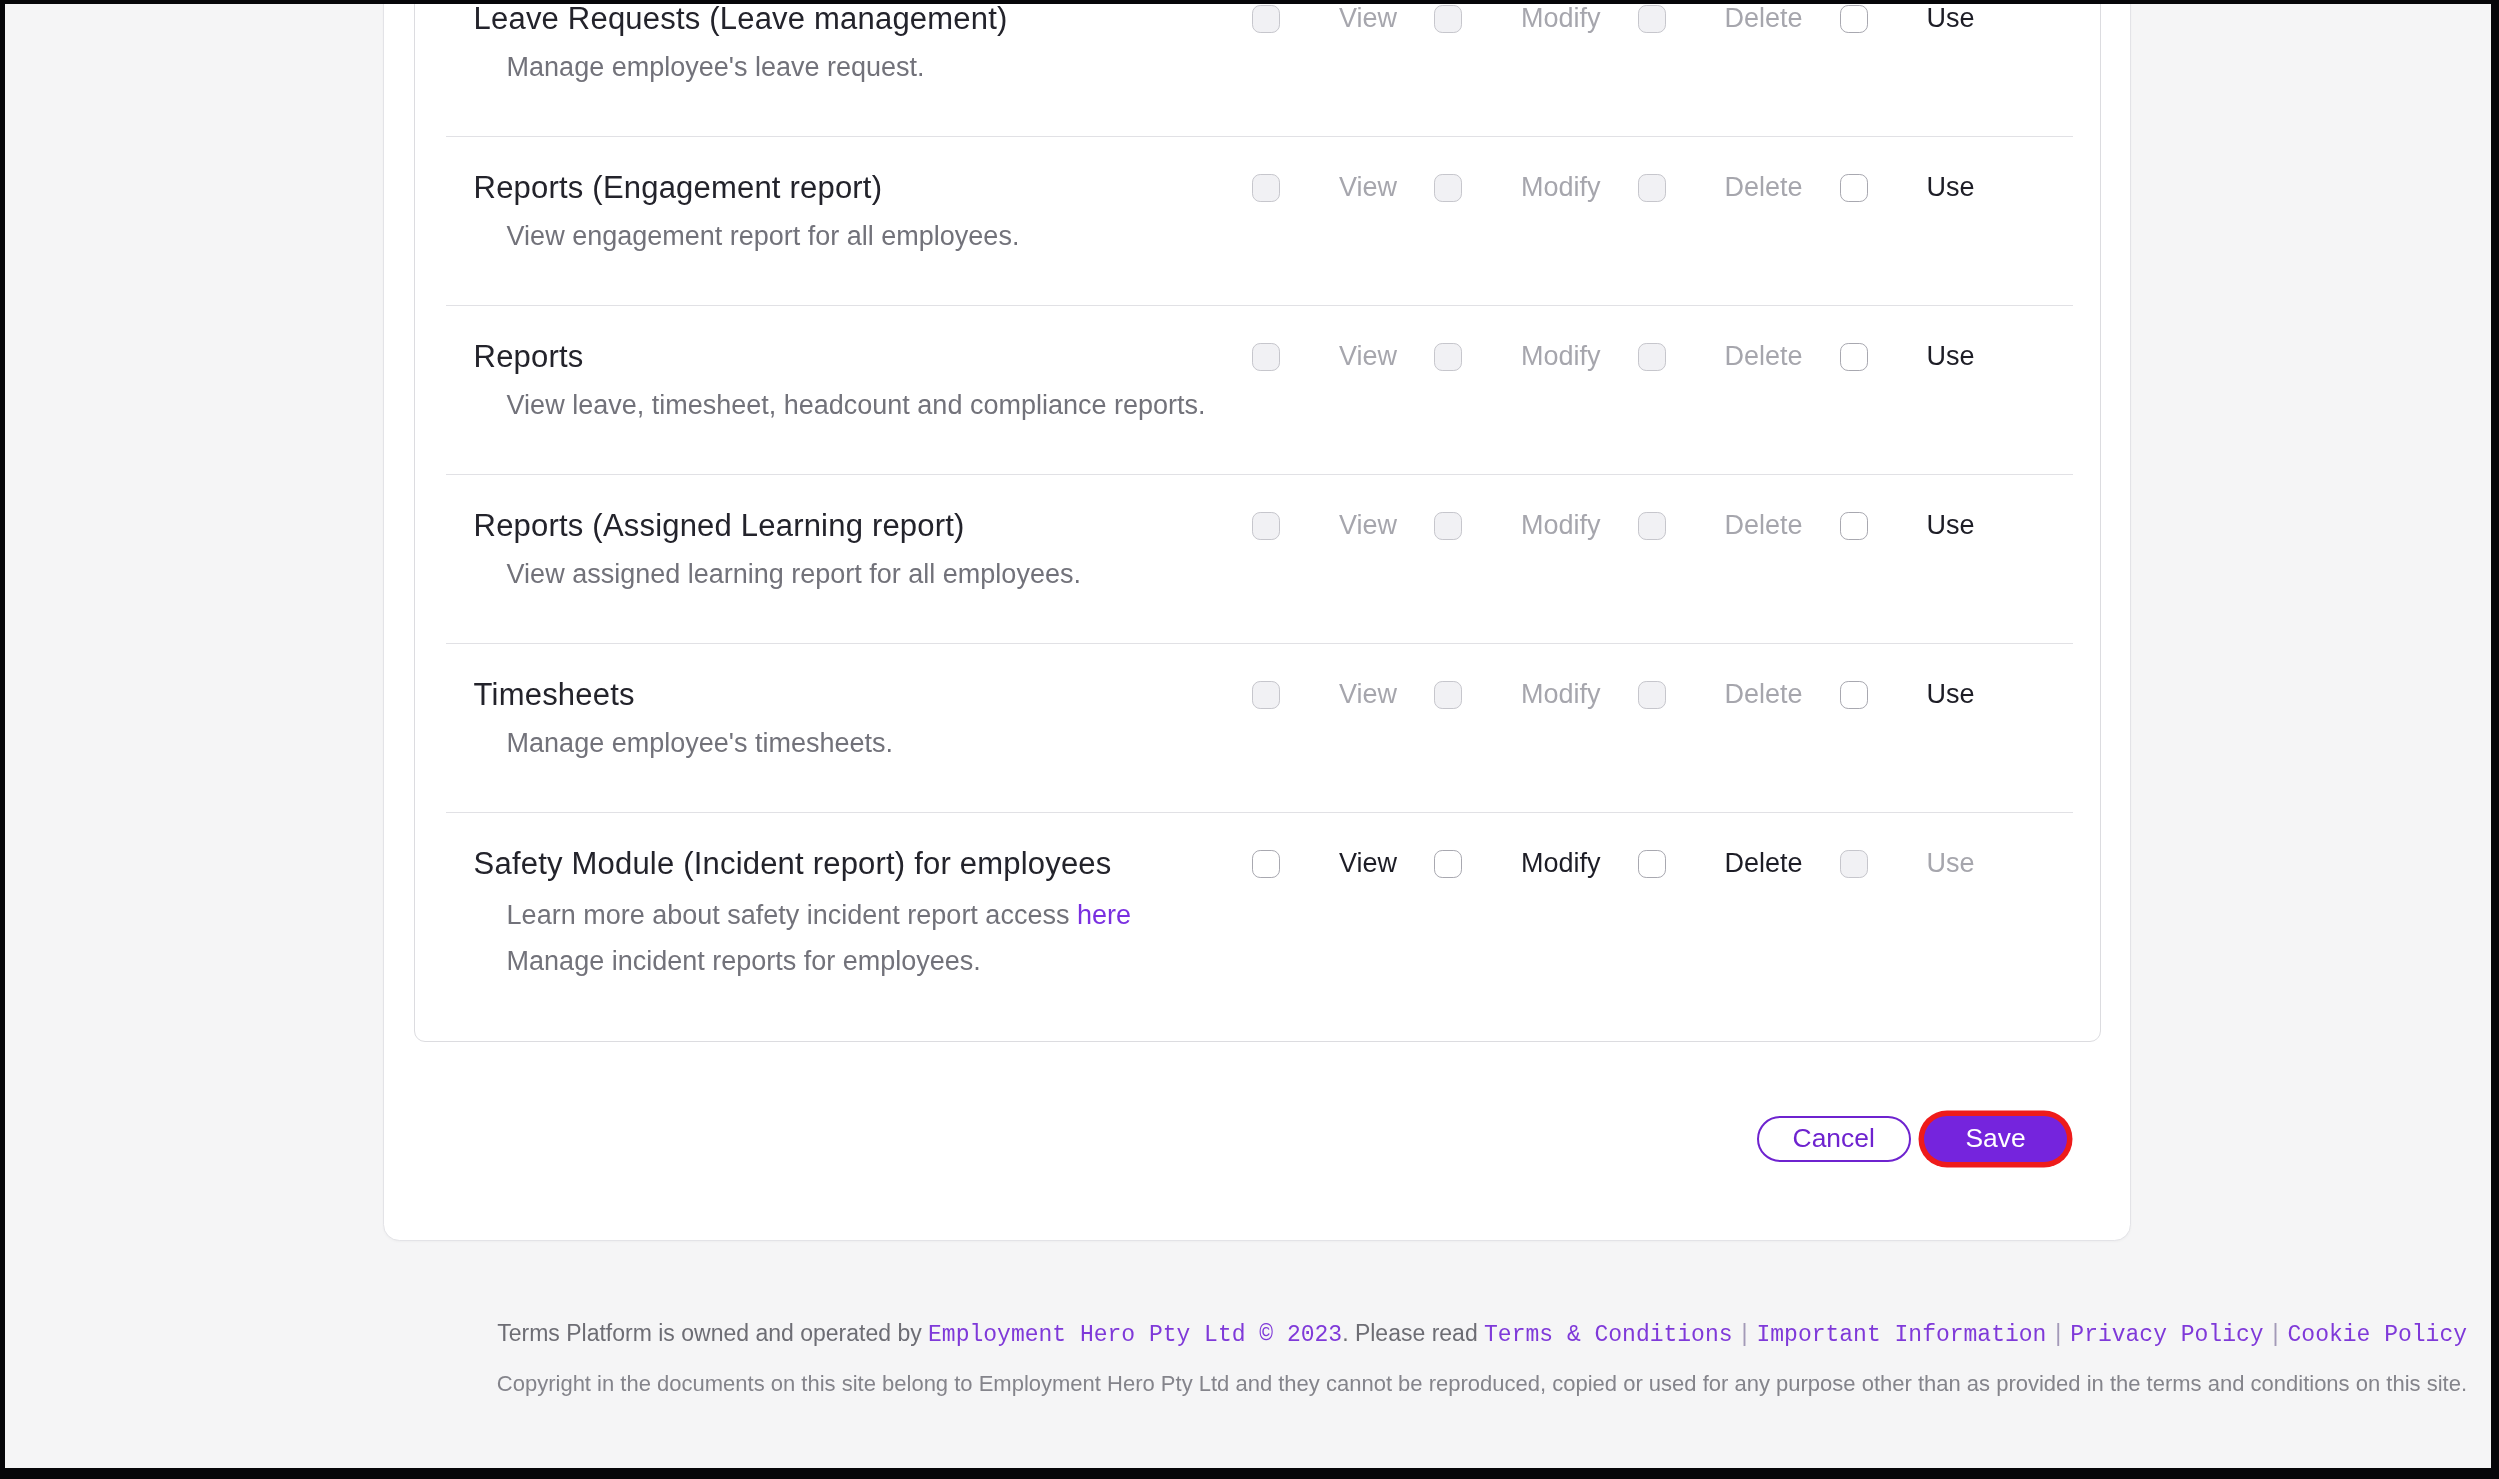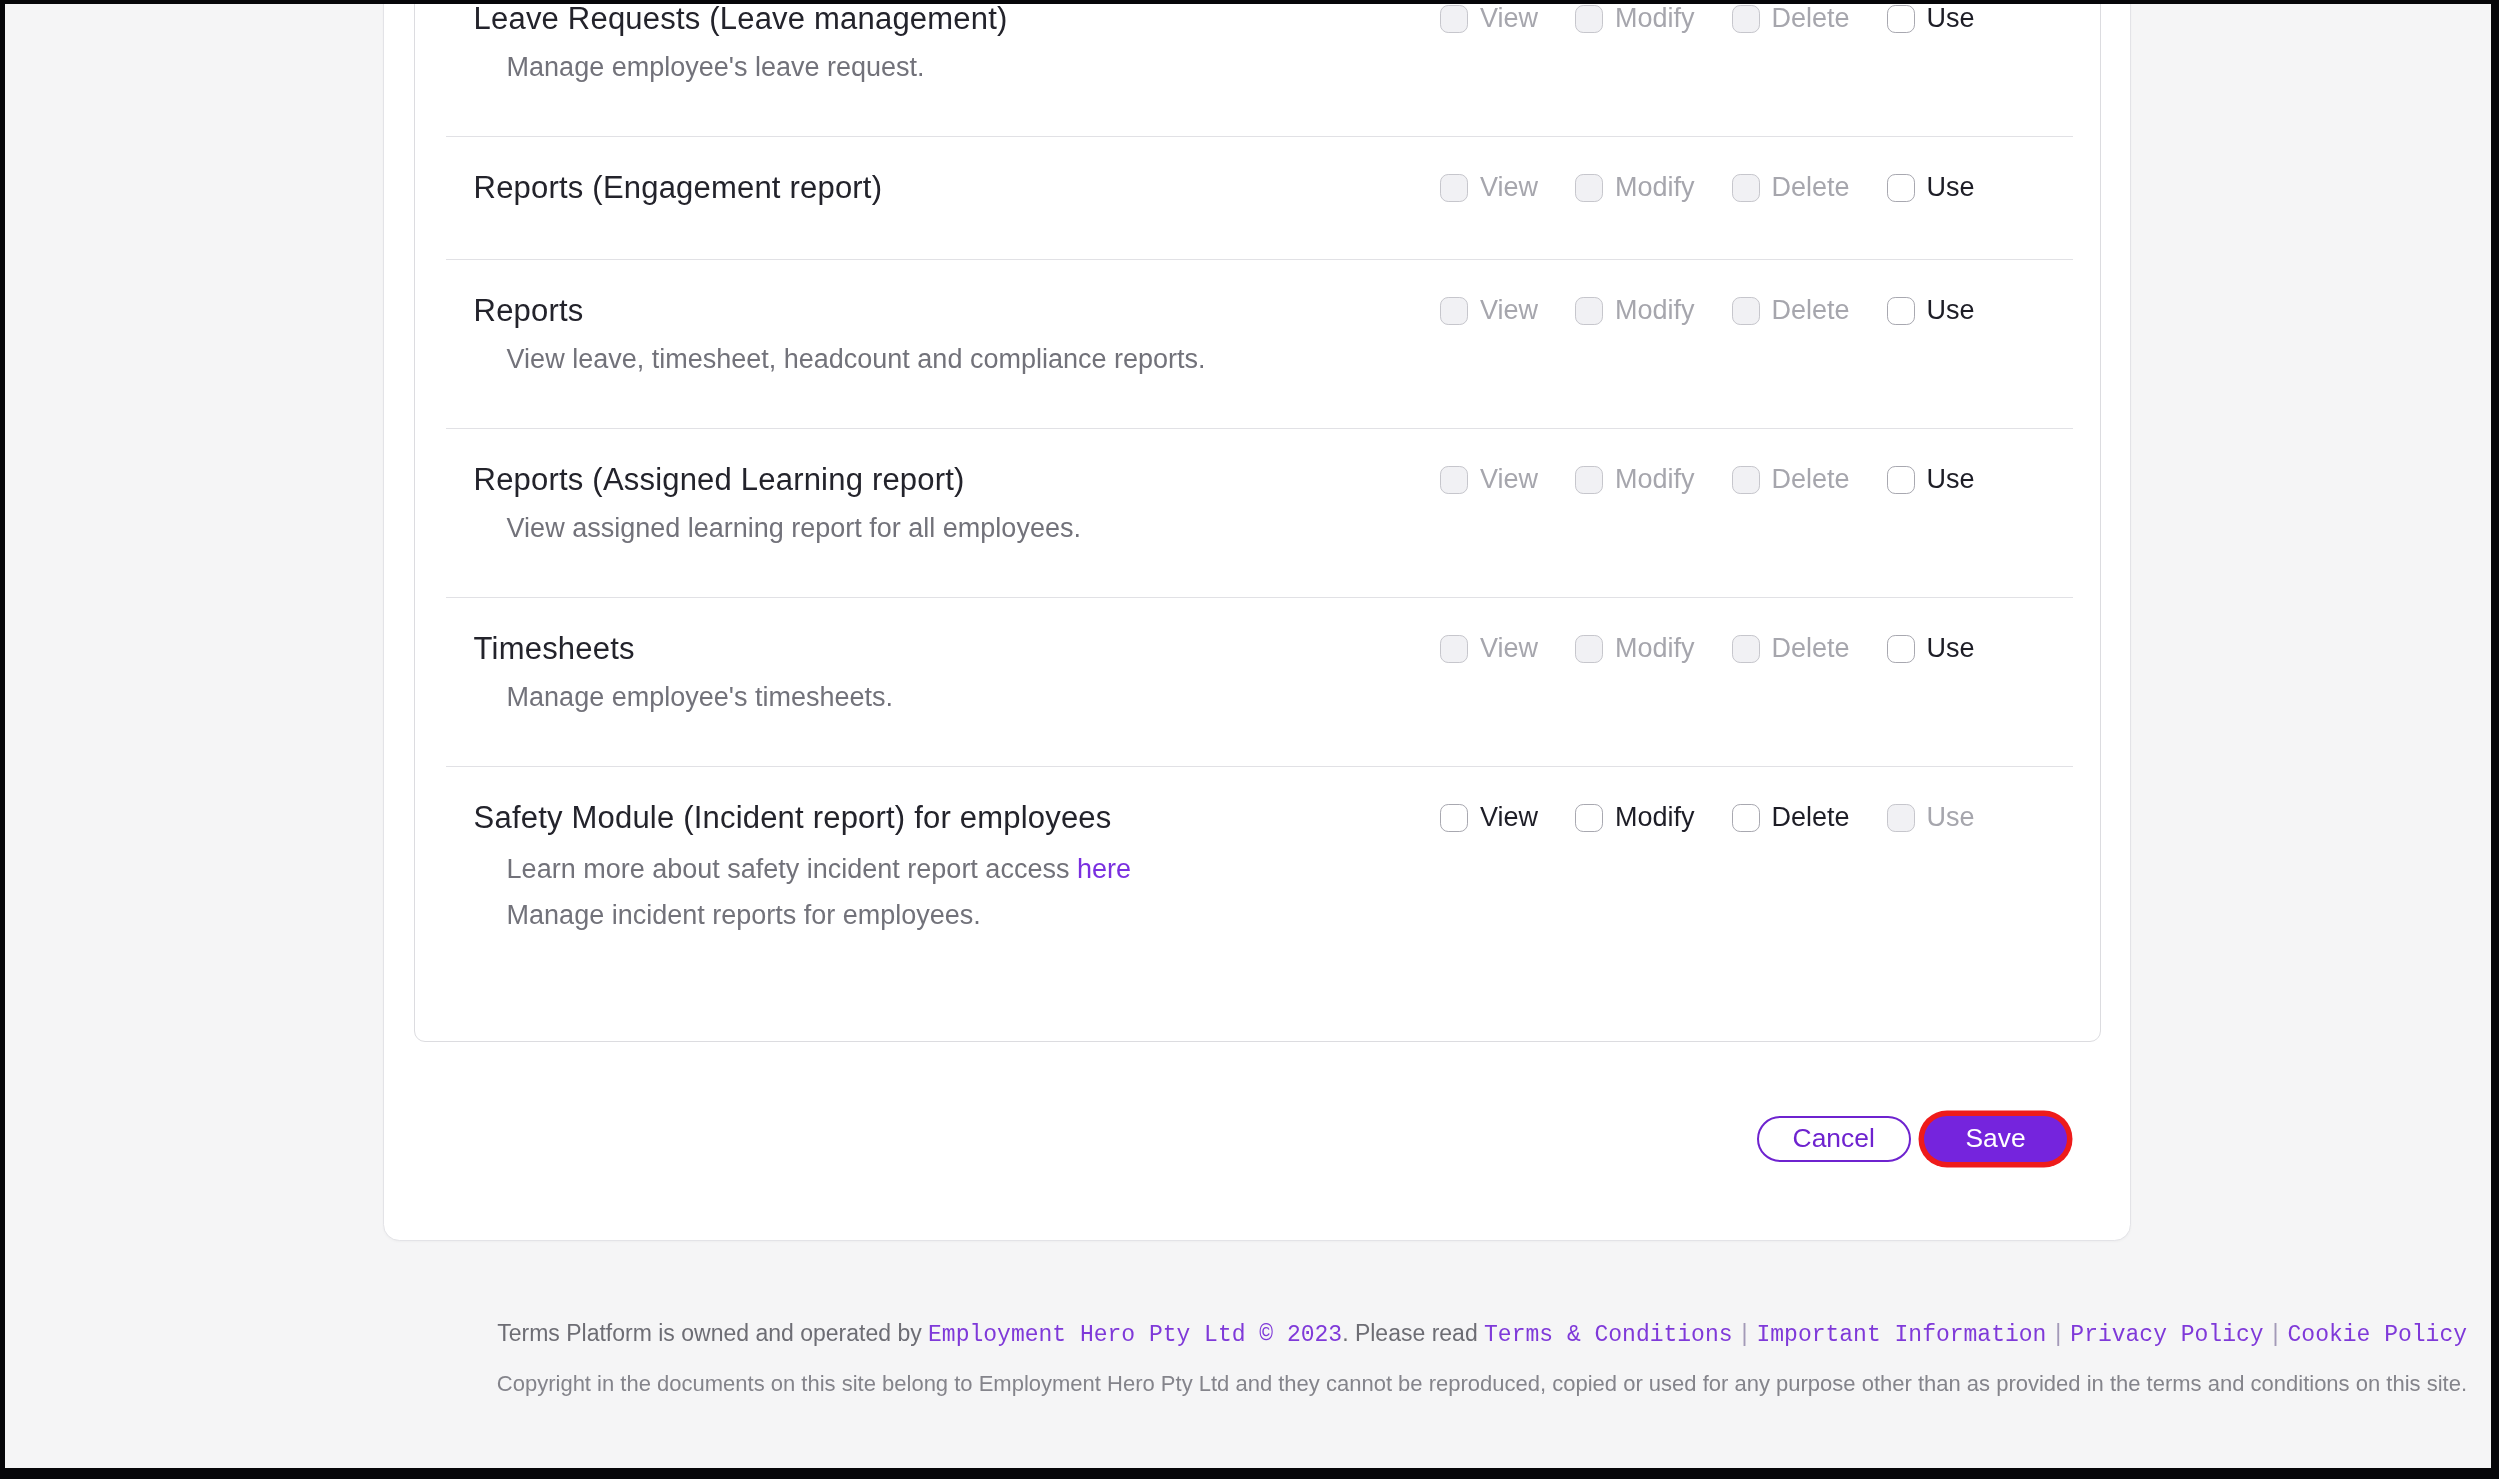--- a/index.html
+++ b/index.html
@@ -44,21 +44,21 @@
   }
   .perm-desc {
     margin-top:11px; font-size:27px; line-height:35px; color:#72727a;margin-left:33px;
   }
   .perm-extra { margin-top:14.6px; }
   .here-link { color:#7a2fe0; text-decoration:none; cursor:pointer; }
   .perm-checks {
     display:flex; gap:37px; flex:0 0 auto;
     margin-right:98px; margin-top:4.6px; align-items:center;
   }
-  .cb { display:flex; align-items:center; cursor:pointer; }
+  .cb { display:flex; align-items:center; cursor:pointer;gap:47px; }
   .cb .box {
     width:28px; height:28px; box-sizing:border-box;
     border-radius:8.2px; border:1.8px solid #a8a8b0; background:#ffffff;
     display:inline-block;
   }
   .cb .cb-label { margin-left:12px; font-size:27px; color:#1d1d26; }
   .cb.disabled .box { border-color:#c6c6cc; background:#f1f1f4; }
   .cb.disabled .cb-label { color:#a6a6ad; }
   .actions {
     position:absolute; top:1133px; right:63px;
@@ -120,20 +120,21 @@
       <label class="cb enabled">
         <span class="box"></span>
         <span class="cb-label">Use</span>
       </label>
     </div>
   </div>
 
   <div class="perm-row">
     <div class="perm-info">
       <div class="perm-title">Reports (Engagement report)</div>
+      <div class="perm-desc">View engagement report for all employees.</div>
 
     </div>
     <div class="perm-checks">
       <label class="cb disabled">
         <span class="box"></span>
         <span class="cb-label">View</span>
       </label>
       <label class="cb disabled">
         <span class="box"></span>
         <span class="cb-label">Modify</span>

